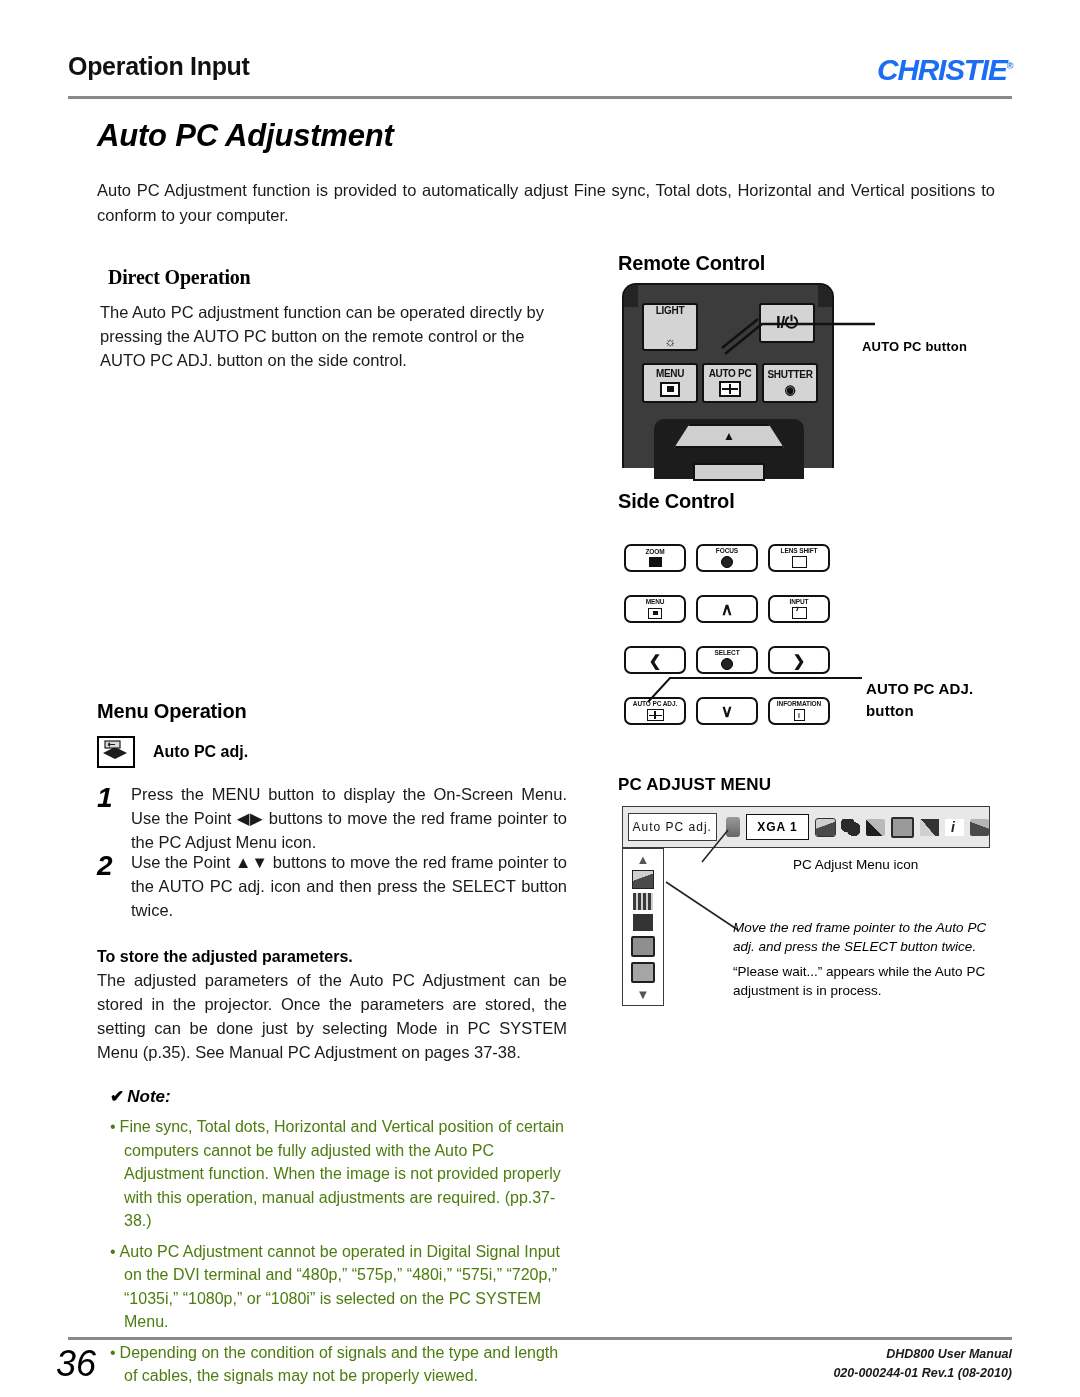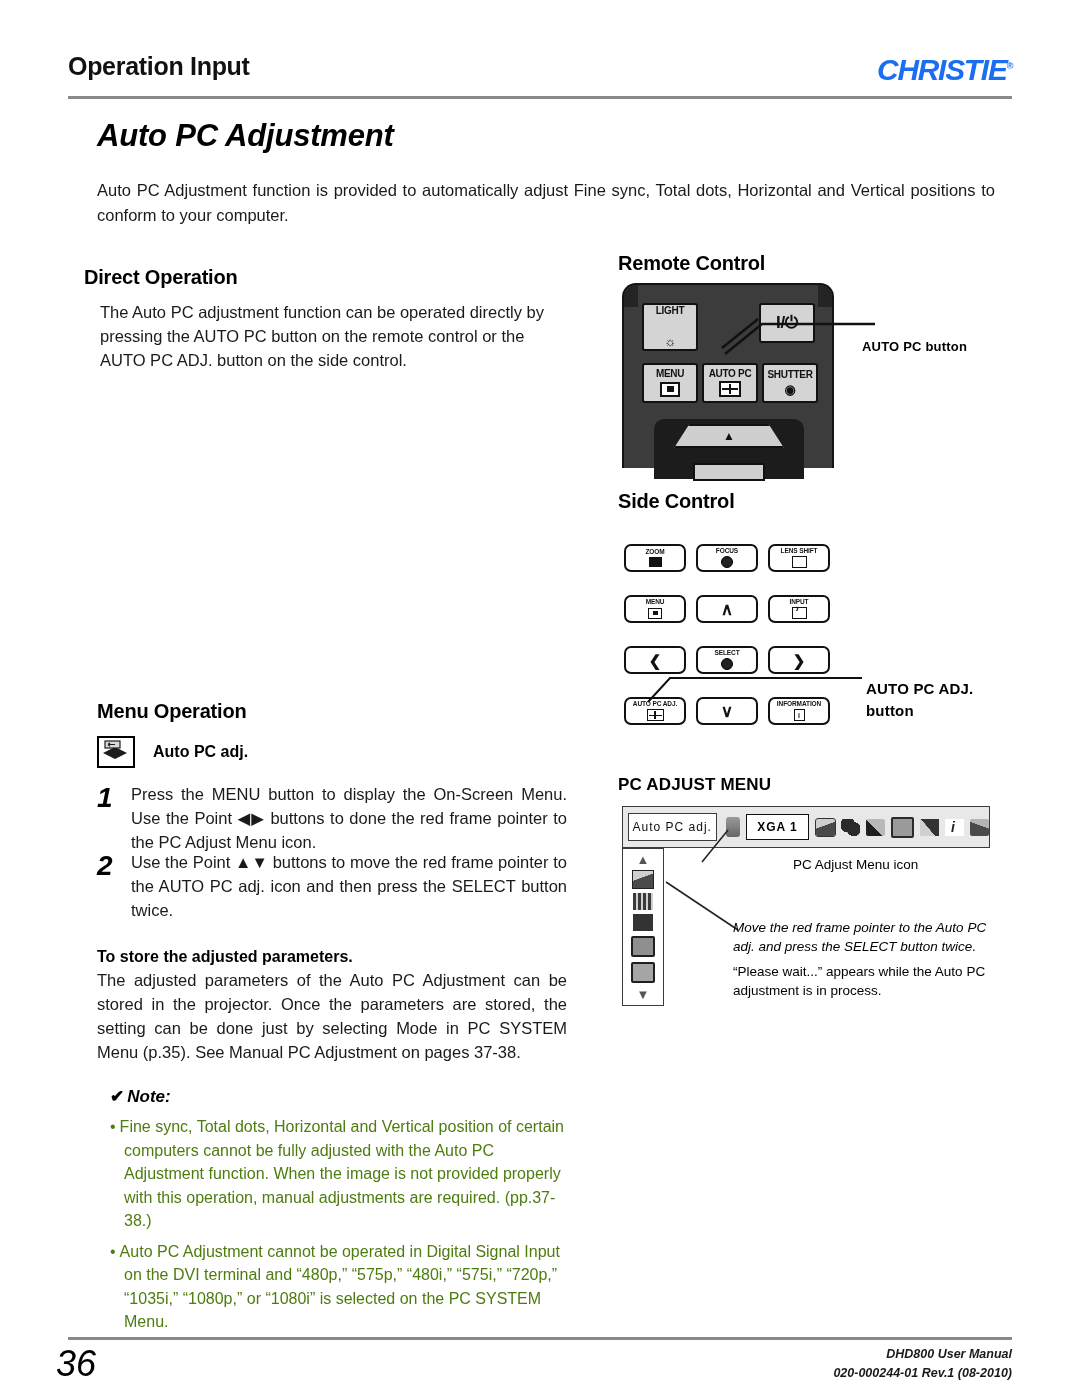--- a/index.html
+++ b/index.html
@@ -81,21 +81,21 @@
     text-align: justify;
     color: #1a1a1a;
   }
 
   
   .h2 {
     font-size: 20px;
     font-weight: bold;
     letter-spacing: -0.2px;
   }
-  .direct-op-head { position: absolute; left: 84px; top: 266px; }
+  .direct-op-head { position: absolute; left: 108px; top: 266px; font-family: Liberation Serif, serif; }
   .direct-op-body {
     position: absolute;
     left: 100px;
     top: 300px;
     width: 470px;
     font-size: 16.5px;
     line-height: 24px;
     color: #1a1a1a;
   }
 
@@ -493,39 +493,40 @@
         <polygon points="4,15 16,9 28,15 16,21" fill="#1d1d1d"></polygon>
         <rect x="6" y="3" width="15" height="7" fill="#d9d9d9" stroke="#1d1d1d" stroke-width="1.2"></rect>
         <path d="M9 6.5 L16 6.5 M9 6.5 L11 4.8 M9 6.5 L11 8.2" stroke="#1d1d1d" stroke-width="1.2" fill="none"></path>
       </svg>
     </div>
     <div class="menu-op-icon-label">Auto PC adj.</div>
   </div>
 
   <div class="step" id="step1">
     <div class="step-num">1</div>
-    <div class="step-text">Press the MENU button to display the On-Screen Menu. Use the Point ◀▶ buttons to done the red frame pointer to the PC Adjust Menu icon.</div>
+    <div class="step-text">Press the MENU button to display the On-Screen Menu. Use the Point ◀▶ buttons to move the red frame pointer to the PC Adjust Menu icon.</div>
   </div>
   <div class="step" id="step2">
     <div class="step-num">2</div>
     <div class="step-text">Use the Point ▲▼ buttons to move the red frame pointer to the AUTO PC adj. icon and then press the SELECT button twice.</div>
   </div>
 
   <div class="store-block">
     <div class="store-head">To store the adjusted parameters.</div>
     <div class="store-body">The adjusted parameters of the Auto PC Adjustment can be stored in the projector. Once the parameters are stored, the setting can be done just by selecting Mode in PC SYSTEM Menu (p.35). See Manual PC Adjustment on pages 37-38.</div>
   </div>
 
   <div class="note-block">
     <div class="note-head">
       <span class="tick">✔</span><span>Note:</span>
     </div>
     <ul class="note-list">
       <li>Fine sync, Total dots, Horizontal and Vertical position of certain computers cannot be fully adjusted with the Auto PC Adjustment function. When the image is not provided properly with this operation, manual adjustments are required. (pp.37-38.)</li>
       <li>Auto PC Adjustment cannot be operated in Digital Signal Input on the DVI terminal and “480p,” “575p,” “480i,” “575i,” “720p,” “1035i,” “1080p,” or “1080i” is selected on the PC SYSTEM Menu.</li>
+      <li>Depending on the condition of signals and the type and length of cables, the signals may not be properly viewed.</li>
     </ul>
   </div>
 
   <div class="h2 rc-head">Remote Control</div>
 
   <div class="remote">
     <div class="shoulder l"></div>
     <div class="shoulder r"></div>
 
     <div class="rbtn" id="btn-light">

